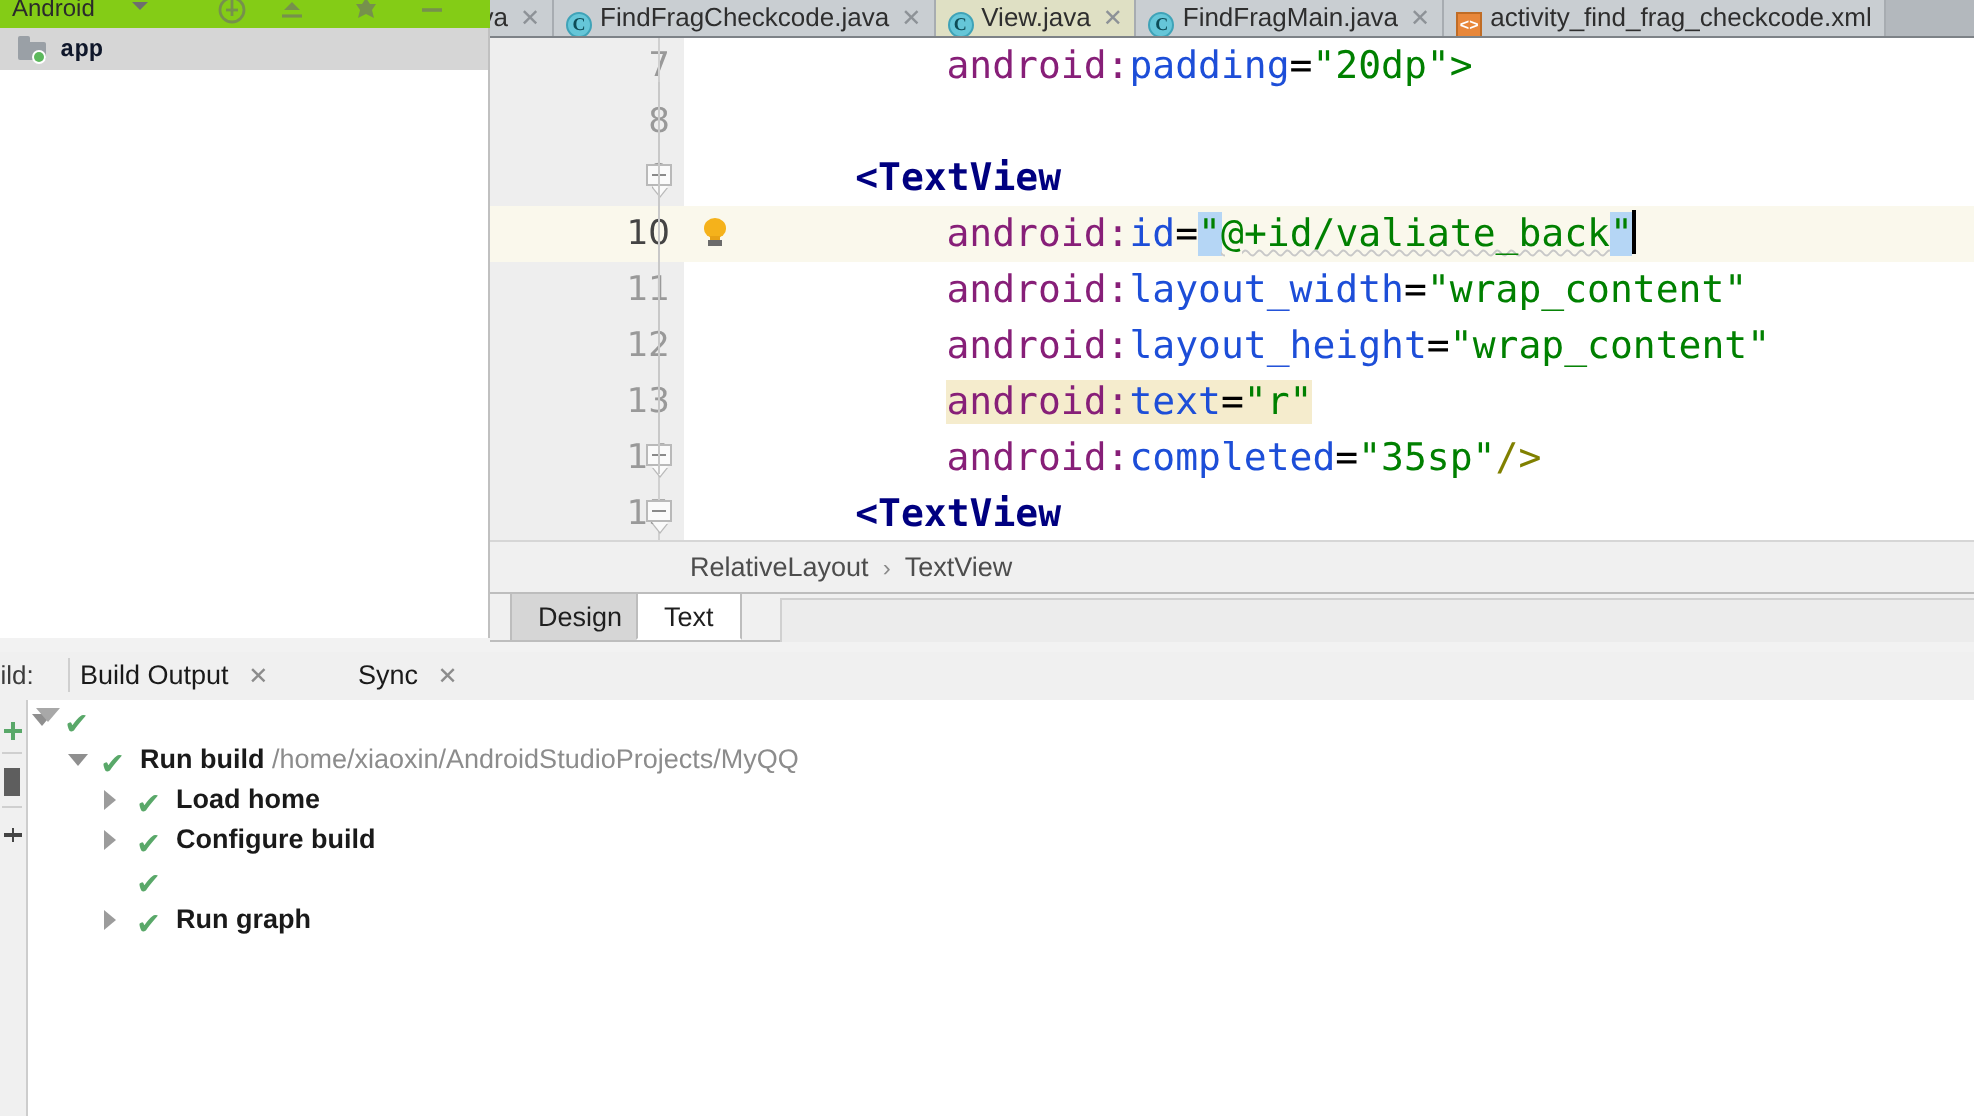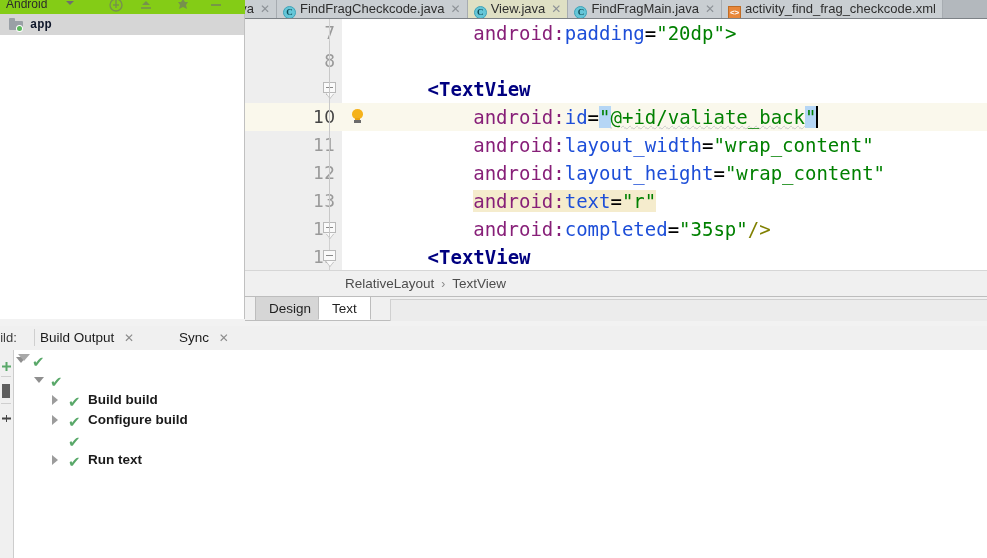--- a/index.html
+++ b/index.html
@@ -525,35 +525,36 @@
   <div class="abs build-left-edge"></div>
 
   <div class="abs build-body" id="build-tree">
       <div class="brow">
         <span class="arrow" style="left: 2px;"></span>
         <span class="chk" style="left: 18px;">✔</span>
       </div>
       <div class="brow">
         <span class="arrow" style="left: 20px;"></span>
         <span class="chk" style="left: 36px;">✔</span>
+        <span class="btxt" style="left: 56px;"><span class="b-bold">Run build</span><span class="b-dim"> /home/xiaoxin/AndroidStudioProjects/MyQQ</span></span>
       </div>
       <div class="brow">
         <span class="arrow right" style="left: 38px;"></span>
         <span class="chk" style="left: 54px;">✔</span>
-        <span class="btxt" style="left: 74px;"><span class="b-bold">Build build</span></span>
+        <span class="btxt" style="left: 74px;"><span class="b-bold">Load home</span></span>
       </div>
       <div class="brow">
         <span class="arrow right" style="left: 38px;"></span>
         <span class="chk" style="left: 54px;">✔</span>
         <span class="btxt" style="left: 74px; text-align: center;"><span class="b-bold">Configure build</span></span>
       </div>
       <div class="brow">
         <span class="chk" style="left: 54px;">✔</span>
       </div>
       <div class="brow">
         <span class="arrow right" style="left: 38px;"></span>
         <span class="chk" style="left: 54px;">✔</span>
-        <span class="btxt" style="left: 74px;"><span class="b-bold">Run text</span></span>
+        <span class="btxt" style="left: 74px;"><span class="b-bold">Run graph</span></span>
       </div>
     </div>
   <div class="panel-caret"></div>
 
 </div>
 
 </body></html>

